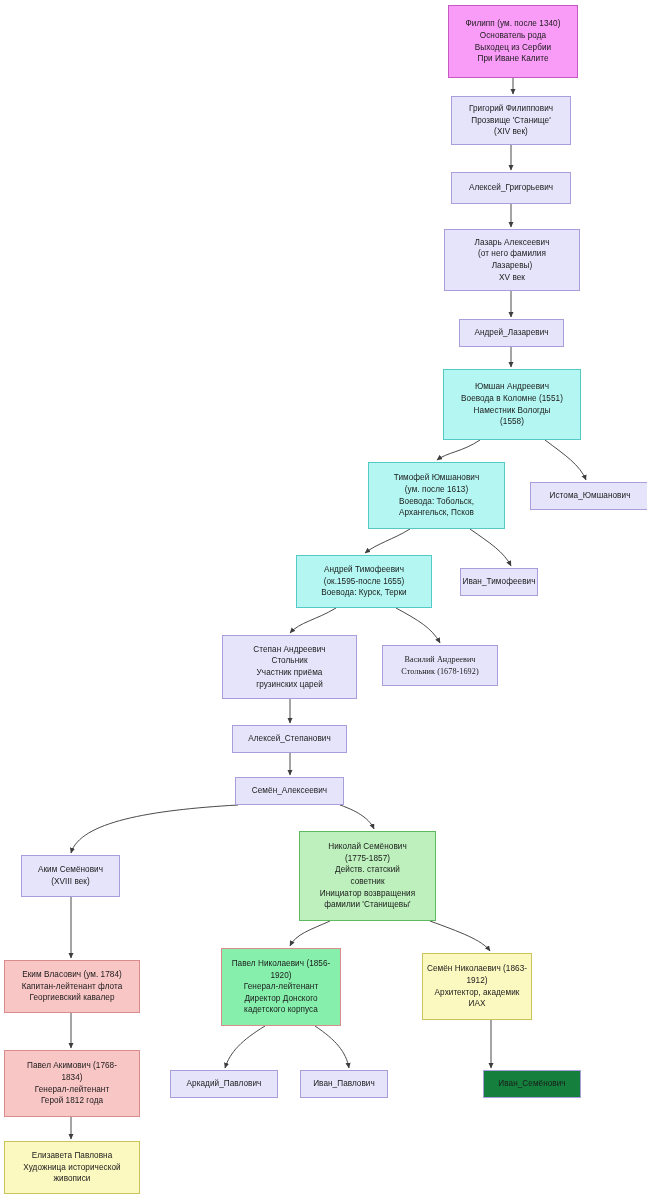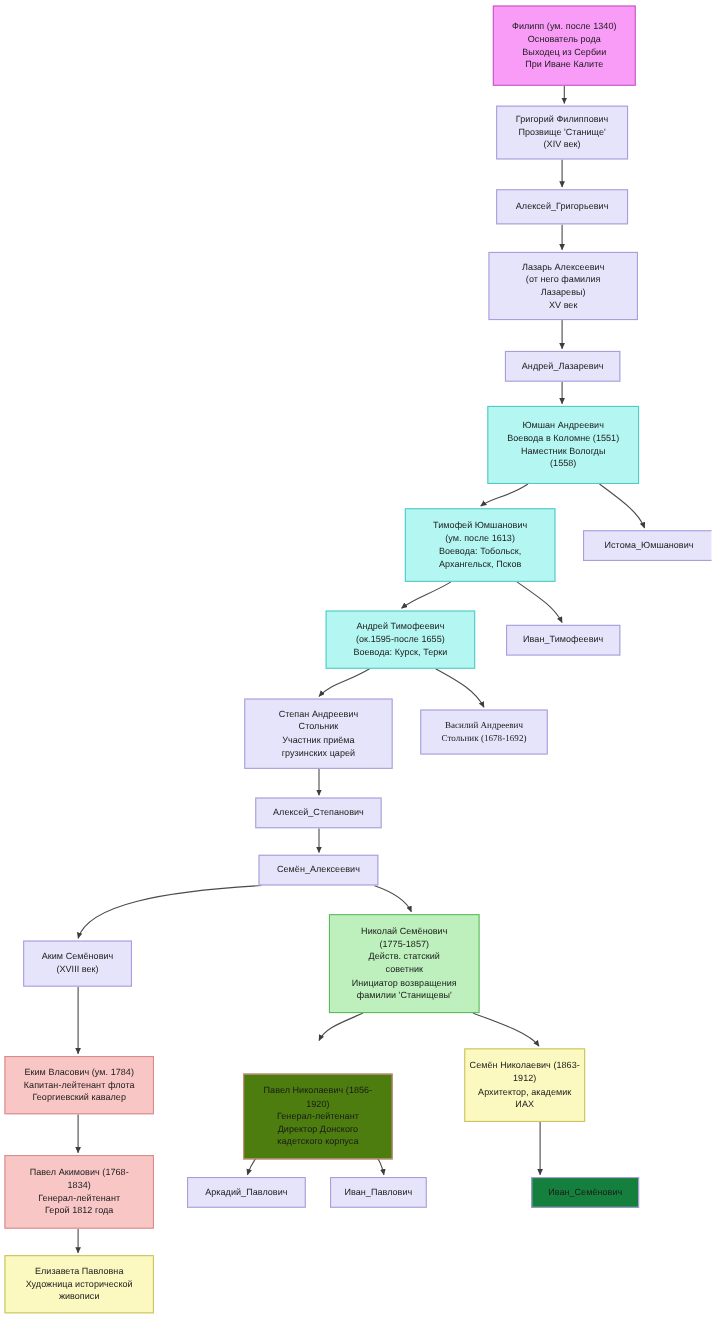--- a/index.html
+++ b/index.html
@@ -85,29 +85,29 @@
   <div id="nodes-layer">
       <div class="node" style="left: 448px; top: 5px; width: 130px; height: 73px; background: rgb(249, 156, 247); border-color: rgb(198, 89, 196);"><span class="line">Филипп (ум. после 1340)</span><span class="line">Основатель рода</span><span class="line">Выходец из Сербии</span><span class="line">При Иване Калите</span></div>
       <div class="node" style="left: 451px; top: 96px; width: 120px; height: 49px; background: rgb(230, 228, 250); border-color: rgb(169, 157, 219);"><span class="line">Григорий Филиппович</span><span class="line">Прозвище 'Станище'</span><span class="line">(XIV век)</span></div>
       <div class="node" style="left: 451px; top: 172px; width: 120px; height: 32px; background: rgb(230, 228, 250); border-color: rgb(169, 157, 219);"><span class="line">Алексей_Григорьевич</span></div>
       <div class="node" style="left: 444px; top: 229px; width: 136px; height: 62px; background: rgb(230, 228, 250); border-color: rgb(169, 157, 219);"><span class="line">Лазарь Алексеевич</span><span class="line">(от него фамилия</span><span class="line">Лазаревы)</span><span class="line">XV век</span></div>
       <div class="node" style="left: 459px; top: 319px; width: 105px; height: 28px; background: rgb(230, 228, 250); border-color: rgb(169, 157, 219);"><span class="line">Андрей_Лазаревич</span></div>
       <div class="node" style="left: 443px; top: 369px; width: 138px; height: 71px; background: rgb(180, 247, 242); border-color: rgb(85, 201, 196);"><span class="line">Юмшан Андреевич</span><span class="line">Воевода в Коломне (1551)</span><span class="line">Наместник Вологды</span><span class="line">(1558)</span></div>
       <div class="node" style="left: 368px; top: 462px; width: 137px; height: 67px; background: rgb(180, 247, 242); border-color: rgb(85, 201, 196);"><span class="line">Тимофей Юмшанович</span><span class="line">(ум. после 1613)</span><span class="line">Воевода: Тобольск,</span><span class="line">Архангельск, Псков</span></div>
       <div class="node" style="left: 530px; top: 482px; width: 120px; height: 28px; background: rgb(230, 228, 250); border-color: rgb(169, 157, 219);"><span class="line">Истома_Юмшанович</span></div>
       <div class="node" style="left: 296px; top: 555px; width: 136px; height: 53px; background: rgb(180, 247, 242); border-color: rgb(85, 201, 196);"><span class="line">Андрей Тимофеевич</span><span class="line">(ок.1595-после 1655)</span><span class="line">Воевода: Курск, Терки</span></div>
-      <div class="node" style="left: 460px; top: 568px; width: 104px; height: 28px; background: rgb(230, 228, 250); border-color: rgb(169, 157, 219);"><span class="line">Иван_Тимофеевич</span></div>
+      <div class="node" style="left: 460px; top: 568px; width: 78px; height: 28px; background: rgb(230, 228, 250); border-color: rgb(169, 157, 219);"><span class="line">Иван_Тимофеевич</span></div>
       <div class="node" style="left: 222px; top: 635px; width: 135px; height: 64px; background: rgb(230, 228, 250); border-color: rgb(169, 157, 219); align-items: flex-end;"><span class="line">Степан Андреевич</span><span class="line">Стольник</span><span class="line">Участник приёма</span><span class="line">грузинских царей</span></div>
       <div class="node" style="left: 382px; top: 645px; width: 116px; height: 41px; background: rgb(230, 228, 250); border-color: rgb(169, 157, 219); font-family: Liberation Serif, serif;"><span class="line">Василий Андреевич</span><span class="line">Стольник (1678-1692)</span></div>
       <div class="node" style="left: 232px; top: 725px; width: 115px; height: 28px; background: rgb(230, 228, 250); border-color: rgb(169, 157, 219);"><span class="line">Алексей_Степанович</span></div>
       <div class="node" style="left: 235px; top: 777px; width: 109px; height: 28px; background: rgb(230, 228, 250); border-color: rgb(169, 157, 219);"><span class="line">Семён_Алексеевич</span></div>
       <div class="node" style="left: 21px; top: 855px; width: 99px; height: 42px; background: rgb(230, 228, 250); border-color: rgb(169, 157, 219);"><span class="line">Аким Семёнович</span><span class="line">(XVIII век)</span></div>
       <div class="node" style="left: 299px; top: 831px; width: 137px; height: 90px; background: rgb(189, 240, 189); border-color: rgb(95, 186, 95);"><span class="line">Николай Семёнович</span><span class="line">(1775-1857)</span><span class="line">Действ. статский</span><span class="line">советник</span><span class="line">Инициатор возвращения</span><span class="line">фамилии 'Станищевы'</span></div>
       <div class="node" style="left: 4px; top: 960px; width: 136px; height: 53px; background: rgb(249, 198, 198); border-color: rgb(216, 140, 140);"><span class="line">Еким Власович (ум. 1784)</span><span class="line">Капитан-лейтенант флота</span><span class="line">Георгиевский кавалер</span></div>
-      <div class="node" style="left: 221px; top: 948px; width: 136px; height: 78px; background: #4d7c0f; border-color: rgb(216, 140, 140); margin-top: 28px;"><span class="line">Павел Николаевич (1856-</span><span class="line">1920)</span><span class="line">Генерал-лейтенант</span><span class="line">Директор Донского</span><span class="line">кадетского корпуса</span></div>
+      <div class="node" style="left: 221px; top: 948px; width: 120px; height: 78px; background: #86efac; border-color: rgb(216, 140, 140);"><span class="line">Павел Николаевич (1856-</span><span class="line">1920)</span><span class="line">Генерал-лейтенант</span><span class="line">Директор Донского</span><span class="line">кадетского корпуса</span></div>
       <div class="node" style="left: 422px; top: 953px; width: 110px; height: 67px; background: rgb(251, 248, 192); border-color: rgb(201, 196, 94);"><span class="line">Семён Николаевич (1863-</span><span class="line">1912)</span><span class="line">Архитектор, академик</span><span class="line">ИАХ</span></div>
       <div class="node" style="left: 4px; top: 1050px; width: 136px; height: 67px; background: rgb(249, 198, 198); border-color: rgb(216, 140, 140);"><span class="line">Павел Акимович (1768-</span><span class="line">1834)</span><span class="line">Генерал-лейтенант</span><span class="line">Герой 1812 года</span></div>
       <div class="node" style="left: 170px; top: 1070px; width: 108px; height: 28px; background: rgb(230, 228, 250); border-color: rgb(169, 157, 219);"><span class="line">Аркадий_Павлович</span></div>
       <div class="node" style="left: 300px; top: 1070px; width: 88px; height: 28px; background: rgb(230, 228, 250); border-color: rgb(169, 157, 219);"><span class="line">Иван_Павлович</span></div>
       <div class="node" style="left: 443px; top: 1070px; width: 98px; height: 28px; background: #15803d; border-color: rgb(169, 157, 219); margin-left: 40px;"><span class="line">Иван_Семёнович</span></div>
       <div class="node" style="left: 4px; top: 1141px; width: 136px; height: 53px; background: rgb(251, 248, 192); border-color: rgb(201, 196, 94); align-items: flex-end;"><span class="line">Елизавета Павловна</span><span class="line">Художница исторической</span><span class="line">живописи</span></div>
     </div>
 </div>
 
 </body></html>

